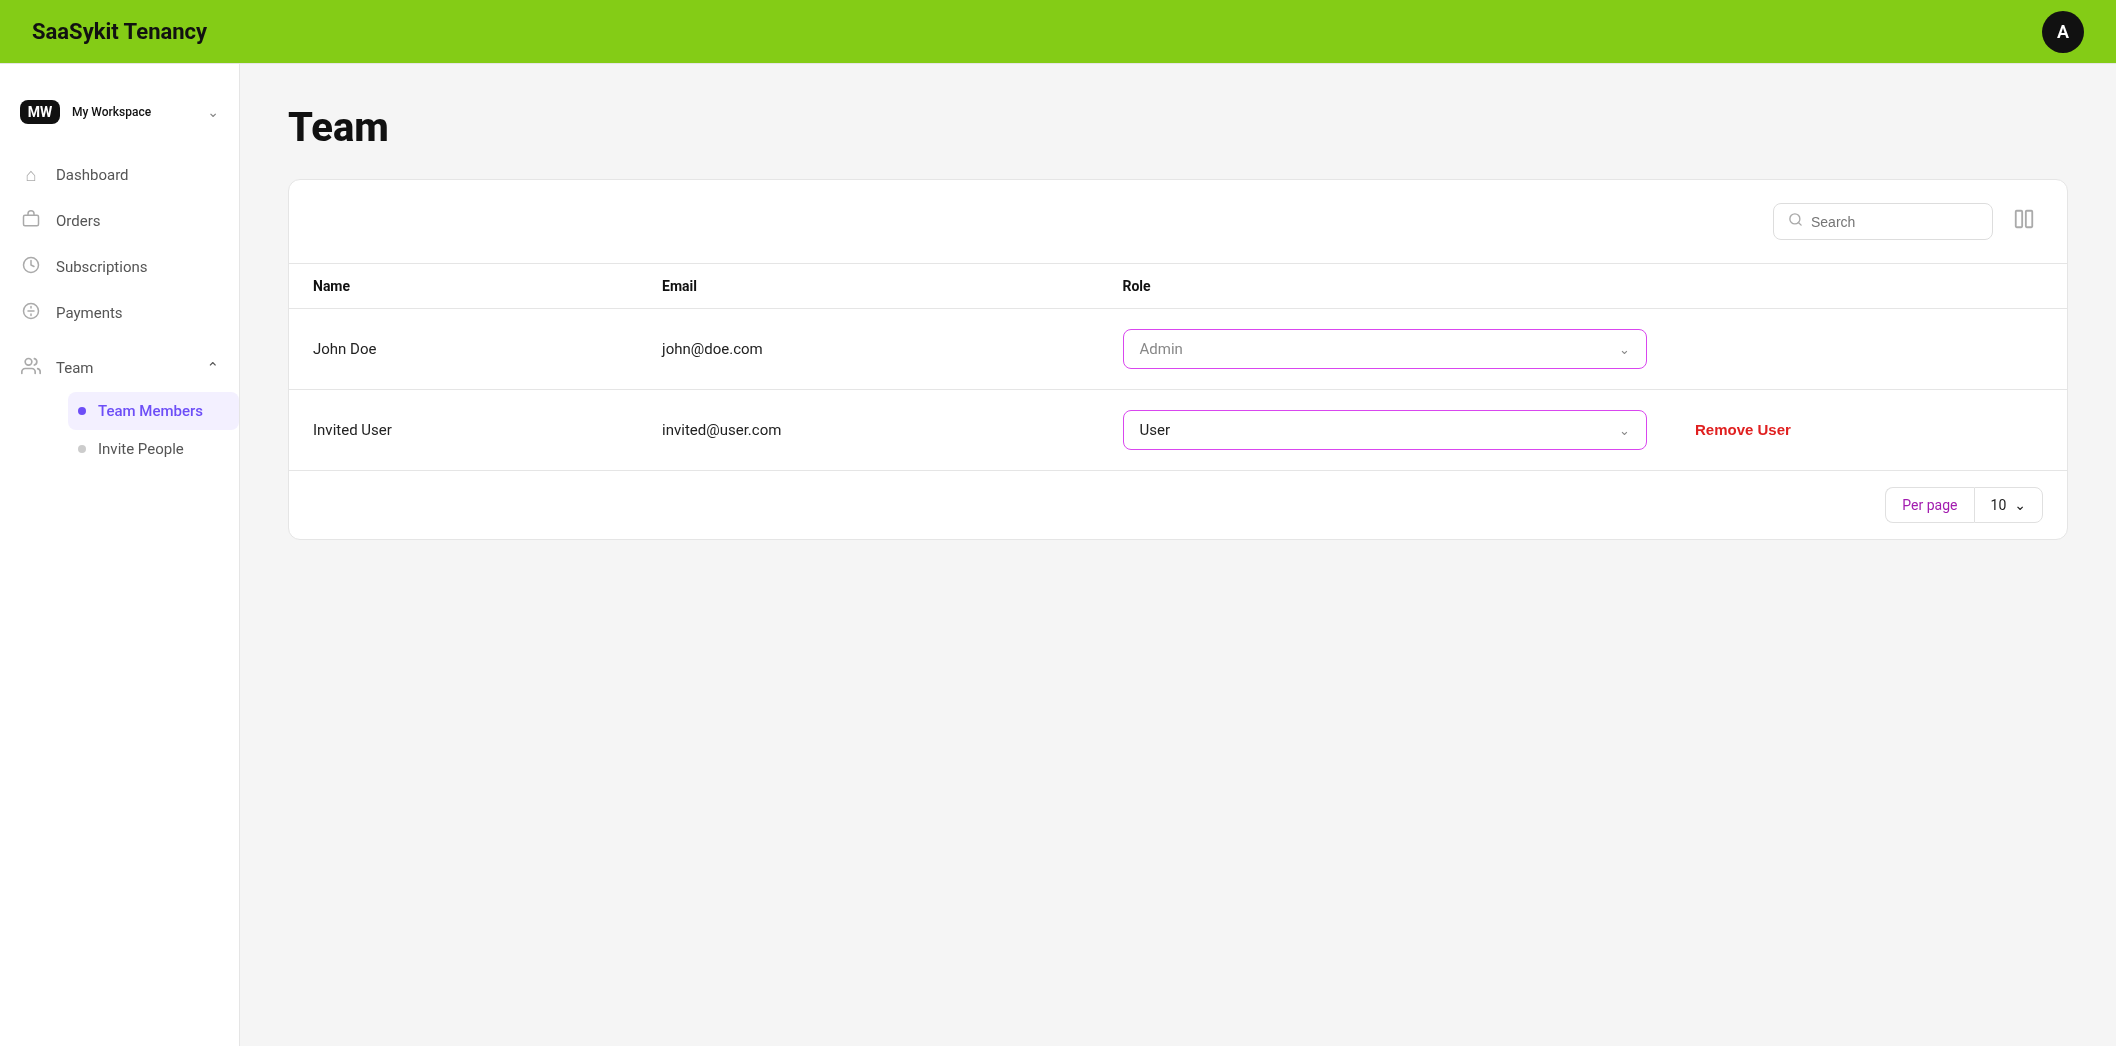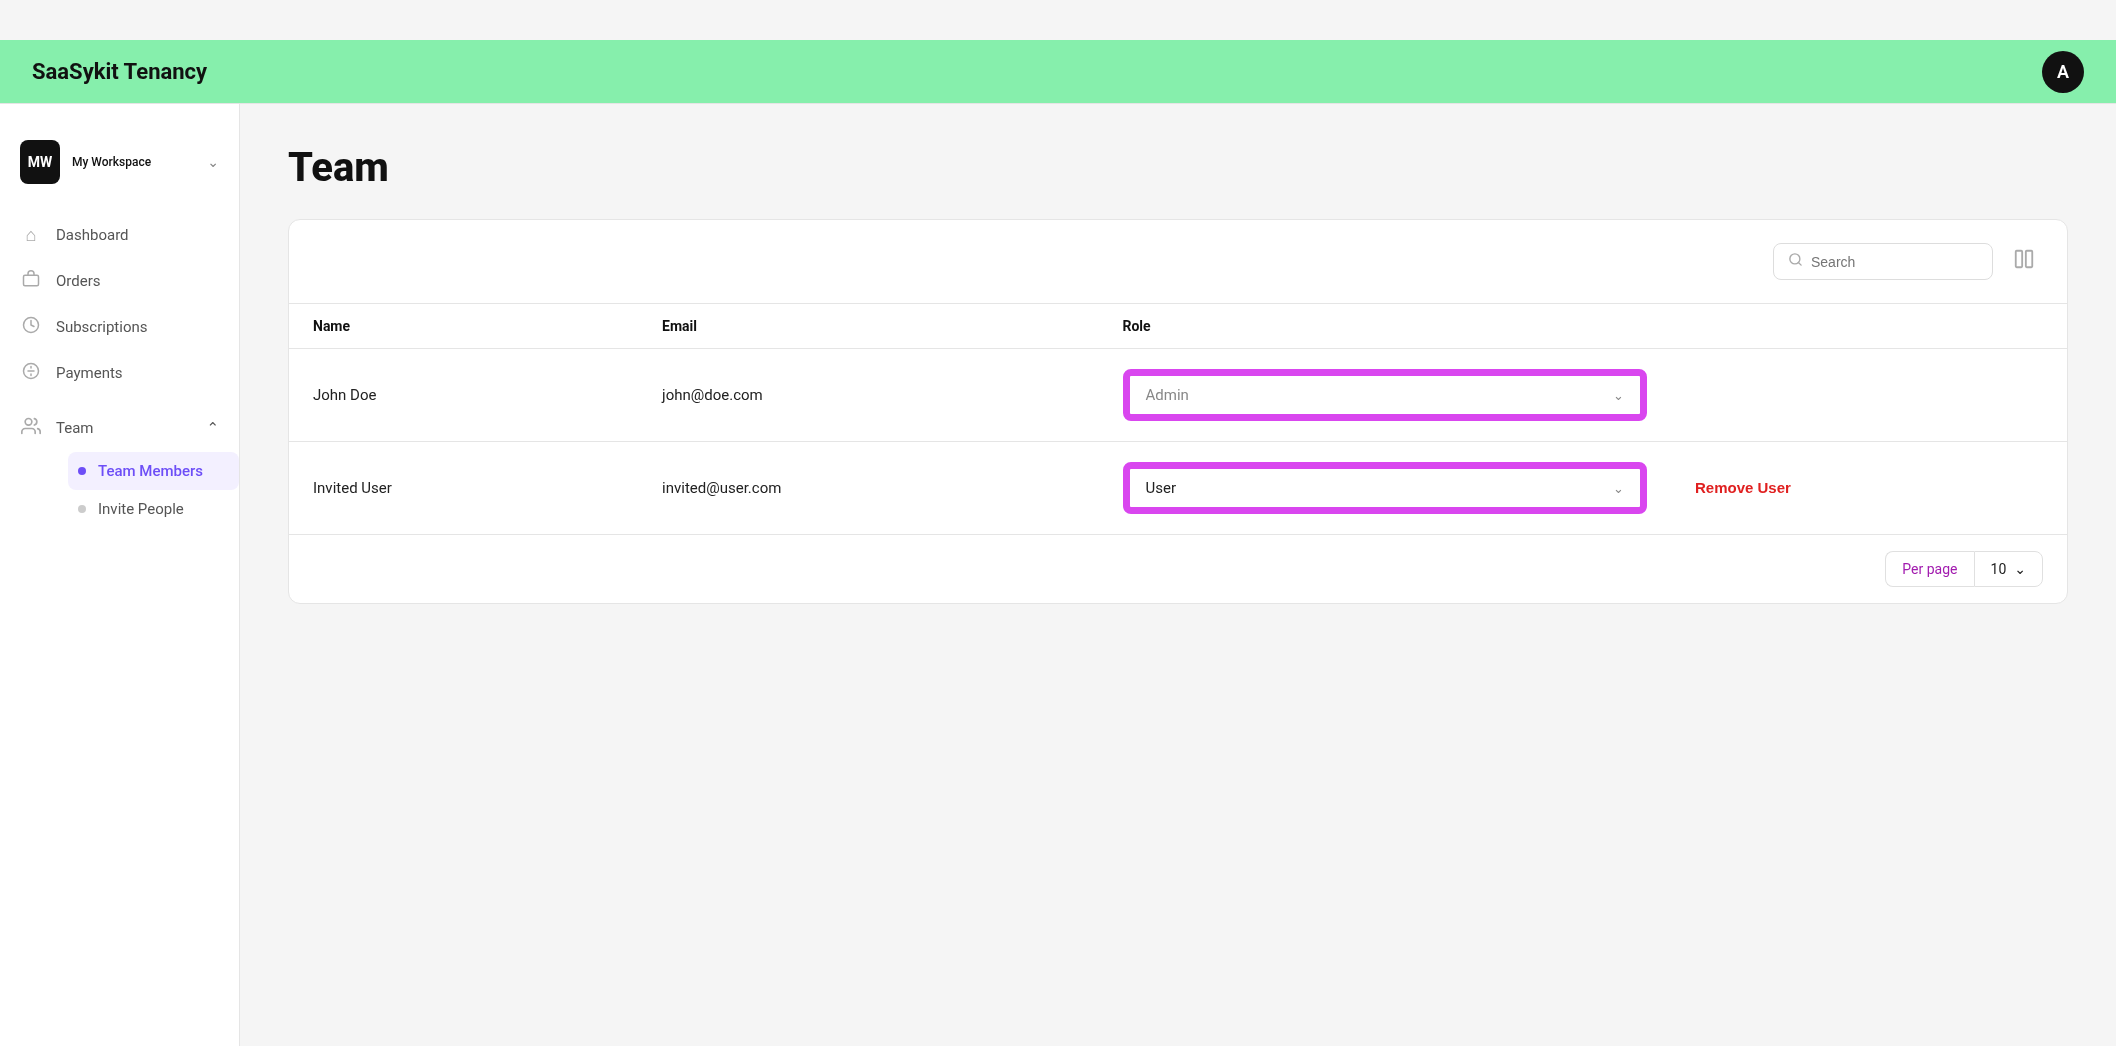--- a/index.html
+++ b/index.html
@@ -1,27 +1,26 @@
 <!DOCTYPE html>
 <html><head>
   <meta charset="utf-8">
   <style>
     * { box-sizing: border-box; margin: 0; padding: 0; }
     body { font-family: -apple-system, BlinkMacSystemFont, 'Segoe UI', Roboto, sans-serif; background: #f5f5f5; color: #111; }
 
     
     .topnav {
-      background: #86efac;
+      background: #84cc16;
       border-bottom: 1px solid #e5e5e5;
       height: 64px;
       display: flex;
       align-items: center;
       justify-content: space-between;
       padding: 0 32px;
-      margin-top: 40px;
     }
     .topnav-title {
       font-size: 22px;
       font-weight: 700;
     }
     .avatar-circle {
       width: 42px;
       height: 42px;
       border-radius: 50%;
       background: #111;
@@ -51,21 +50,21 @@
     .workspace-row {
       display: flex;
       align-items: center;
       padding: 12px 20px;
       cursor: pointer;
       gap: 12px;
       margin-bottom: 16px;
     }
     .workspace-logo {
       width: 40px;
-      height: 44px;
+      height: 24px;
       background: #111;
       color: #fff;
       border-radius: 8px;
       display: flex;
       align-items: center;
       justify-content: center;
       font-weight: 700;
       font-size: 14px;
       flex-shrink: 0;
     }
@@ -202,21 +201,21 @@
       padding: 20px 24px;
       font-size: 15px;
       color: #222;
       border-bottom: 1px solid #e5e5e5;
     }
     .data-table tr:last-child td { border-bottom: none; }
 
     .role-select {
       display: flex;
       align-items: center;
-      border: 7px solid #d946ef;
+      border: 1px solid #d946ef;
       border-radius: 8px;
       padding: 10px 16px;
       gap: 24px;
       min-width: 160px;
       cursor: pointer;
       background: #fff;
       font-size: 15px;
       color: #888;
     }
     .role-select.active-row { color: #222; }

